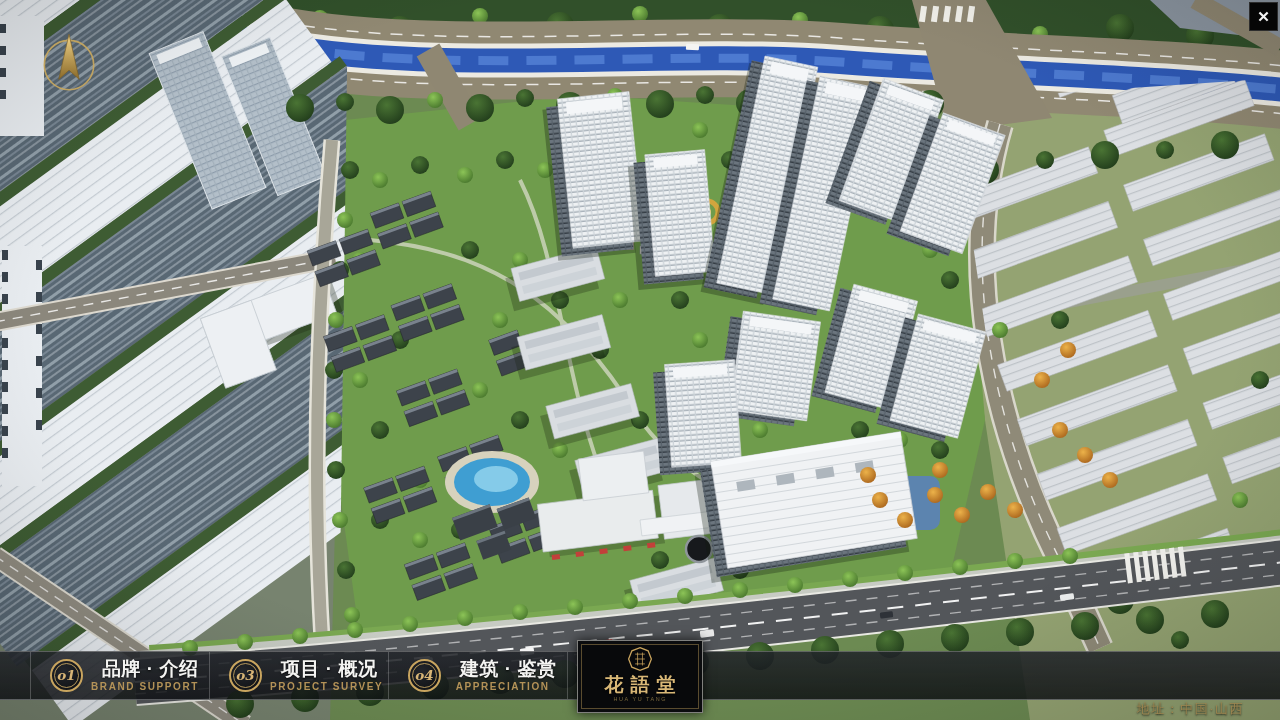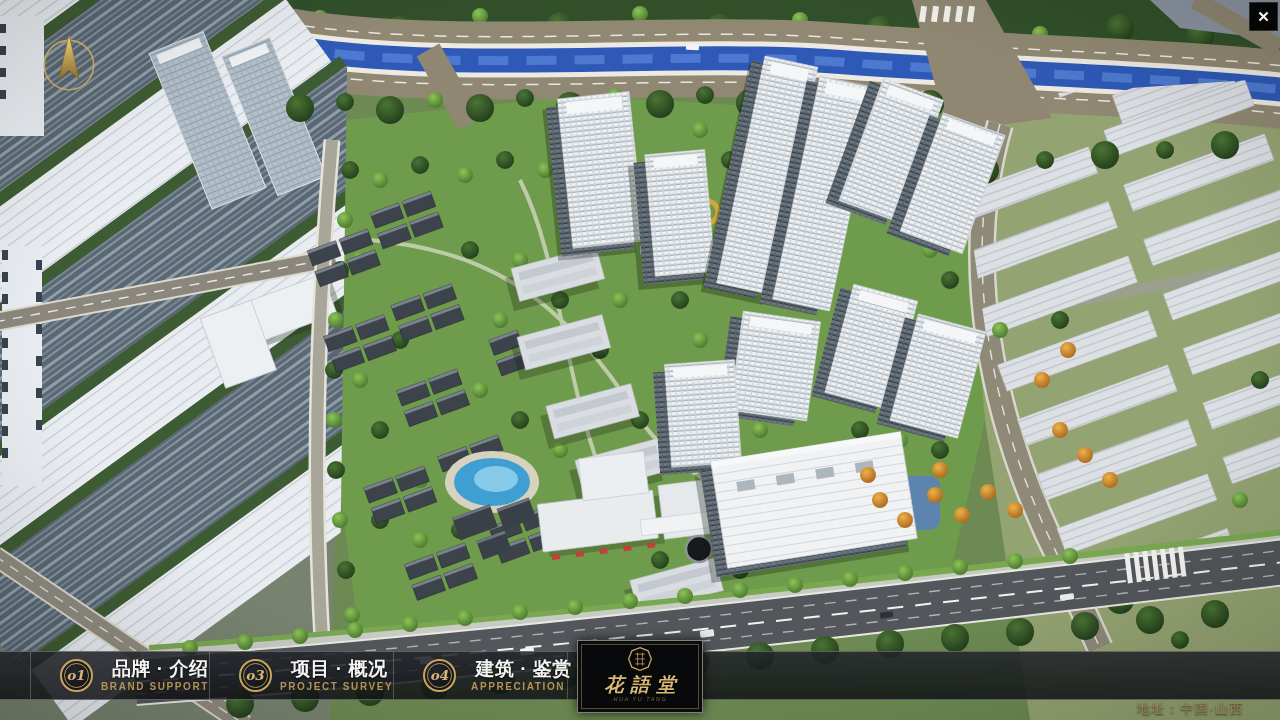--- a/index.html
+++ b/index.html
@@ -15,21 +15,21 @@
              font-size:15px;font-weight:bold;cursor:pointer;}
 
   
   .navbar{position:absolute;left:0;top:651px;width:1280px;height:47px;
           background:linear-gradient(180deg,rgba(34,37,42,.88),rgba(14,16,19,.84));
           border-top:1px solid rgba(255,255,255,.30);
           border-bottom:1px solid rgba(255,255,255,.24);}
   .nav-group{position:absolute;top:0;height:100%;display:flex;}
   .nav-group.left{left:30px;width:537px;}
   .nav-group.right{left:713px;width:537px;}
-  .nav-item{flex:1 1 0;display:flex;align-items:center;gap:8px;padding-left:29px;
+  .nav-item{flex:1 1 0;display:flex;align-items:center;gap:8px;padding-left:19px;
             border-left:1px solid rgba(255,255,255,.22);cursor:pointer;}
   .nav-group.right .nav-item:last-child{border-right:1px solid rgba(255,255,255,.22);}
   .nav-group.left{border-right:1px solid rgba(255,255,255,.22);}
   .badge{position:relative;width:29px;height:29px;flex:0 0 29px;border-radius:50%;
          border:2px solid #c9a55f;background:radial-gradient(circle at 40% 35%,#23262c,#0d0e11);
          display:flex;align-items:center;justify-content:center;}
   .badge::before{content:'';position:absolute;inset:2px;border-radius:50%;
          border:1px solid rgba(205,170,100,.85);}
   .badge i{font-family:"DejaVu Serif",serif;font-style:italic;font-weight:bold;
          font-size:13.5px;color:#d9b677;line-height:1;}
@@ -37,21 +37,21 @@
   .zh{font-size:19px;font-weight:700;color:#f4f4f2;letter-spacing:.5px;white-space:nowrap;
       text-shadow:0 1px 2px rgba(0,0,0,.8);margin-left:11px;}
   .en{font-size:10px;color:#bb985a;letter-spacing:1.6px;white-space:nowrap;margin-top:1px;
       font-weight:700;opacity:.95;text-align:center;}
 
   
   .logo-panel{position:absolute;left:577px;top:640px;width:126px;height:73px;
       background:#08090b;border:1px solid #80807d;
       box-shadow:inset 0 0 0 3px #0b0c0e, inset 0 0 0 4px rgba(190,160,90,.45),0 0 10px rgba(0,0,0,.7);
       display:flex;flex-direction:column;align-items:center;justify-content:flex-start;
-      padding-top:5px;box-sizing:border-box;cursor:pointer;font-style:italic;}
+      padding-top:5px;box-sizing:border-box;cursor:pointer;}
   .seal{width:26px;height:26px;flex:0 0 26px;}
   .logo-name{font-family:"DejaVu Serif",serif;font-weight:bold;font-size:19px;color:#d9b877;
       letter-spacing:7px;text-indent:7px;line-height:1.2;margin-top:1px;
       text-shadow:0 1px 2px rgba(0,0,0,.9);}
   .logo-sub{font-size:7px;transform:scale(.78);color:#7c6a3e;letter-spacing:2px;margin-top:0px;}
 
   .address{position:absolute;right:36px;top:700px;font-size:13px;color:#9c8550;
       letter-spacing:1.5px;text-shadow:0 1px 2px rgba(0,0,0,.8);}
 </style>
 </head>

